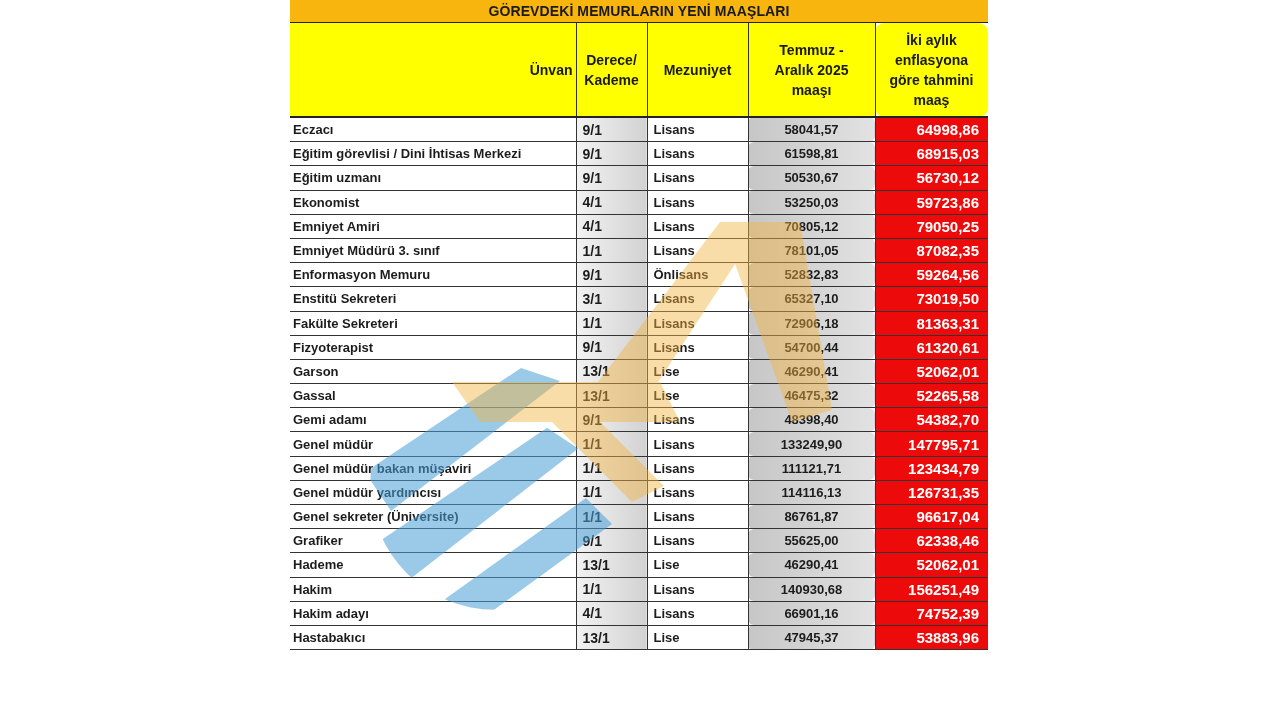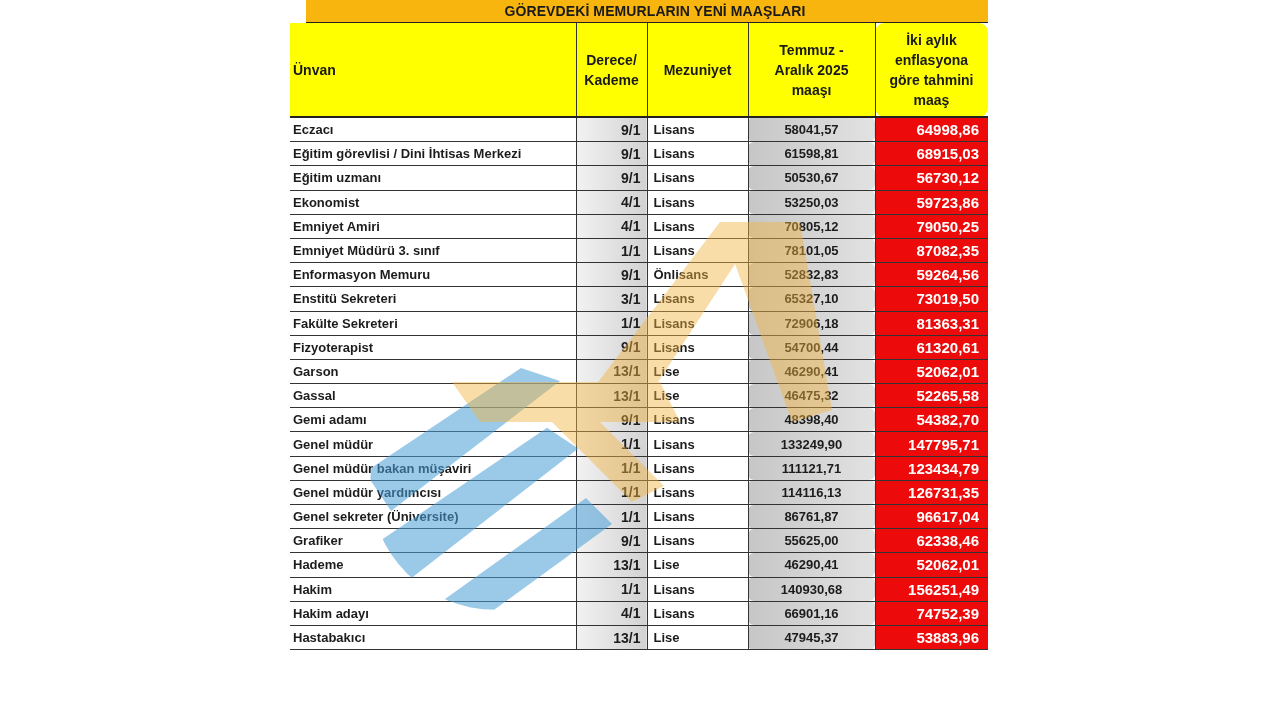--- a/index.html
+++ b/index.html
@@ -7,21 +7,21 @@
     width: 1280px; height: 720px; overflow: hidden;
     background: #ffffff;
     font-family: "Liberation Sans", "DejaVu Sans", sans-serif;
     position: relative;
   }
   .sheet {
     position: absolute; left: 290px; top: 0; width: 698px; height: 720px;
     overflow: hidden;
   }
   .title-bar {
-    position: absolute; left: 16px; top: 0; width: 698px; height: 22px;
+    position: absolute; left: 0; top: 0; width: 698px; height: 22px;
     background: #f8b50e;
     border-bottom: 1px solid #222;
     display: flex; align-items: center; justify-content: center;
     font-weight: bold; font-size: 14px; color: #1a1a1a;
     letter-spacing: 0.1px;
   }
   table {
     position: absolute; left: 0; top: 23px;
     border-collapse: collapse; table-layout: fixed; width: 698px;
   }
@@ -31,31 +31,31 @@
   col.c4 { width: 127px; }
   col.c5 { width: 113px; }
   thead th {
     background: #ffff00;
     height: 93px;
     font-size: 14px; font-weight: bold; color: #1a1a1a;
     border-left: 1px solid #333; border-right: 1px solid #333;
     border-bottom: 2px solid #222;
     line-height: 20px; padding: 0 3px; vertical-align: middle;
   }
-  thead th.first { text-align: left; border-left: none; }
+  thead th.first { text-align: right; border-left: none; }
   thead th.last { border-right: 1px solid #333; border-radius: 9px; }
   tbody td {
     height: 23.2px; padding: 0 6px;
     font-size: 13px; font-weight: bold; color: #1c1c1c;
     border-bottom: 1px solid #333;
     border-left: 1px solid #333;
     white-space: nowrap; overflow: hidden;
   }
   td.unvan { background: #ffffff; text-align: left; border-left: none; padding-left: 3px; margin-top: 44px; }
-  td.derece { background: linear-gradient(90deg, #f2f2f2 0%, #d2d2d2 100%); text-align: right; font-size: 14px; }
+  td.derece { background: linear-gradient(90deg, #f2f2f2 0%, #d2d2d2 100%); text-align: left; font-size: 14px; }
   td.maas { background: linear-gradient(90deg, #c6c6c6 0%, #e2e2e2 100%); text-align: center; border-radius: 6px; }
   td.tahmin { background: #ec0a0a; color: #ffffff; text-align: right; font-size: 15px; padding-right: 9px; }
 
   .watermark { position: absolute; pointer-events: none; }
   .wm-blue { left: 365px; top: 355px; width: 260px; height: 260px; opacity: 0.55; }
   .wm-orange { left: 440px; top: 190px; width: 400px; height: 320px; opacity: 0.45; }
 </style>
 </head>
 <body>
 

